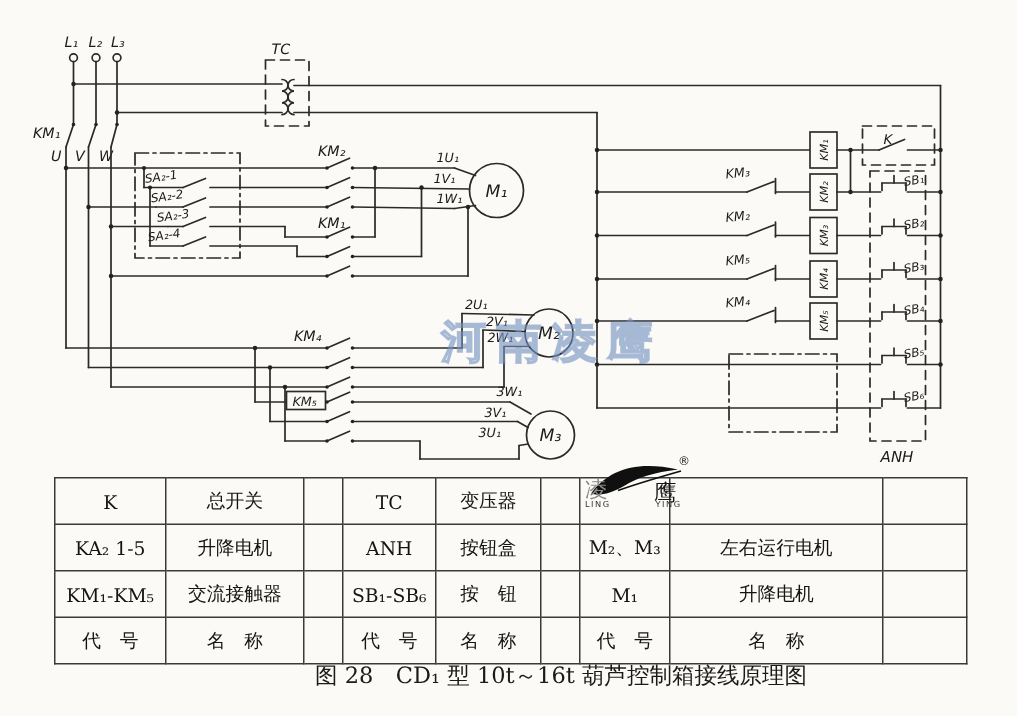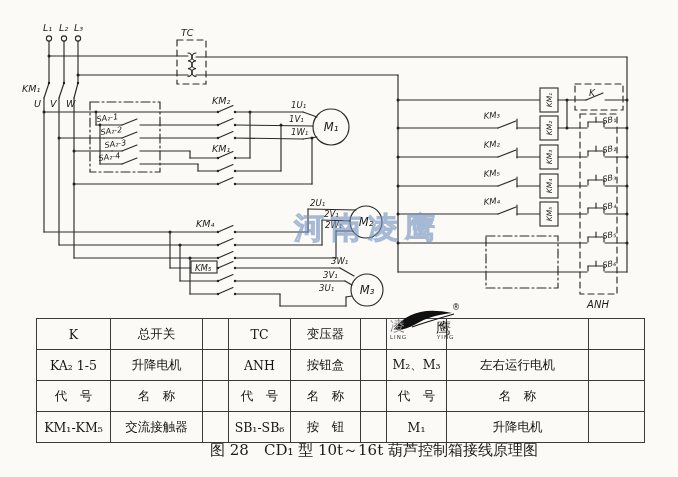--- a/index.html
+++ b/index.html
@@ -396,39 +396,39 @@
     <td>升降电机</td>
     <td></td>
     <td>ANH</td>
     <td>按钮盒</td>
     <td></td>
     <td>M₂、M₃</td>
     <td>左右运行电机</td>
     <td></td>
   </tr>
   <tr>
+    <td>KM₁-KM₅</td>
+    <td>交流接触器</td>
+    <td></td>
+    <td>SB₁-SB₆</td>
+    <td>按　钮</td>
+    <td></td>
+    <td>M₁</td>
+    <td>升降电机</td>
+    <td></td>
+  </tr>
+  <tr>
     <td>代　号</td>
     <td>名　称</td>
     <td></td>
     <td>代　号</td>
     <td>名　称</td>
     <td></td>
     <td>代　号</td>
     <td>名　称</td>
-    <td></td>
-  </tr>
-  <tr>
-    <td>KM₁-KM₅</td>
-    <td>交流接触器</td>
-    <td></td>
-    <td>SB₁-SB₆</td>
-    <td>按　钮</td>
-    <td></td>
-    <td>M₁</td>
-    <td>升降电机</td>
     <td></td>
   </tr>
 </tbody>
     </table>
 
 <div id="logo">
   <svg width="76" height="42" viewBox="0 0 76 42">
     <path d="M6,24 C18,8 36,2 64,8 C48,10 38,13 28,19 C19,24 11,26 6,24 Z" fill="#101010"></path>
     <path d="M24,22 C38,17 52,13 66,9" stroke="#101010" stroke-width="1.2" fill="none"></path>
   </svg>

